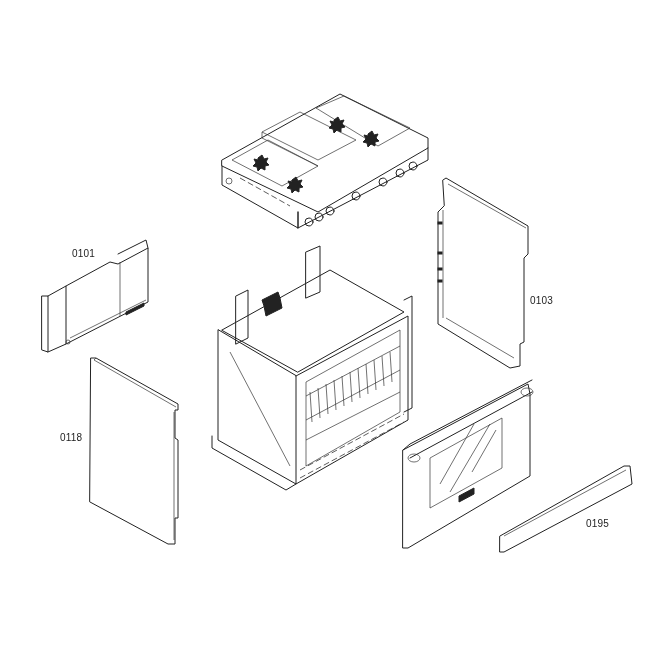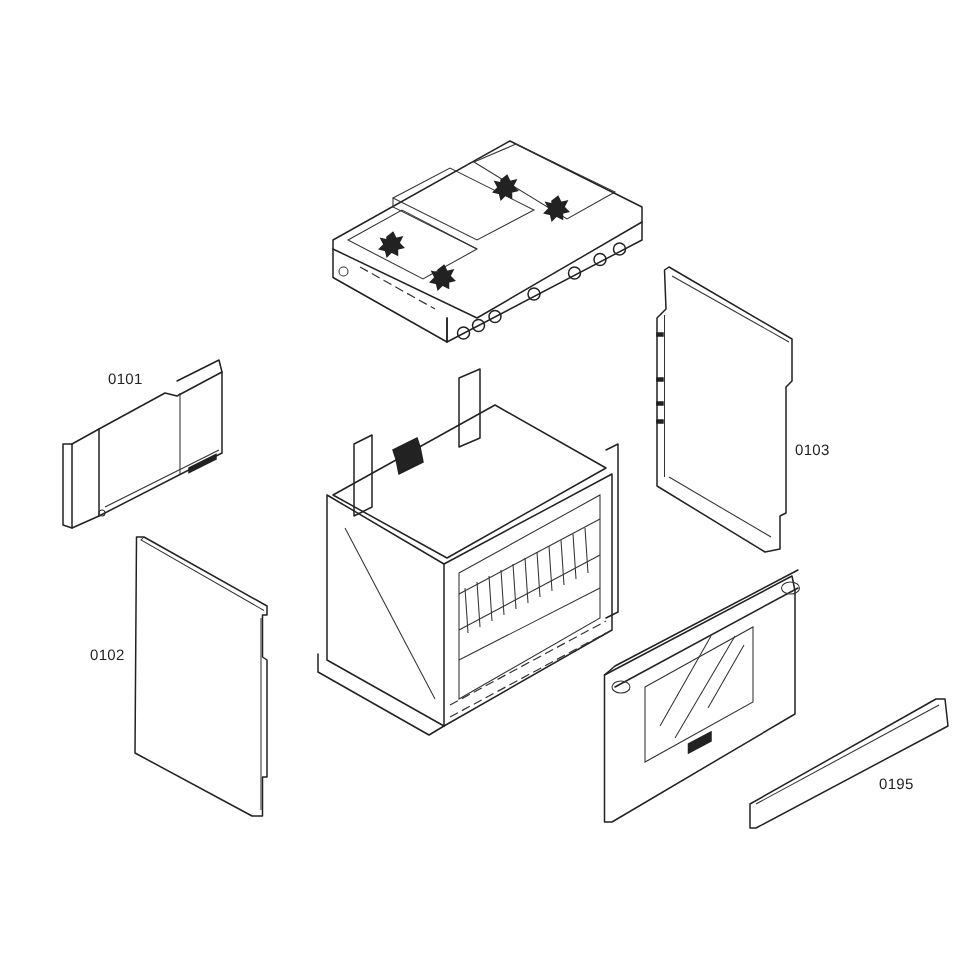--- a/index.html
+++ b/index.html
@@ -124,17 +124,17 @@
     <path class="dark" d="M459,496 L474,488 L474,494 L459,502 Z"></path>
   </g>
 
   <g>
     <path class="ln" d="M500,536 L624,466 L630,466 L632,484 L504,552 L500,552 Z"></path>
     <path class="thin" d="M504,536 L626,470"></path>
   </g>
 </svg>
 
 <div class="part-label" style="left:72px; top:248px;">0101</div>
-<div class="part-label" style="left:60px; top:432px;">0102</div>
+<div class="part-label" style="left:60px; top:432px;">0118</div>
 <div class="part-label" style="left:530px; top:295px;text-align:center;">0103</div>
 <div class="part-label" style="left:586px; top:518px;">0195</div>
 
 </div>
 
 </body></html>

